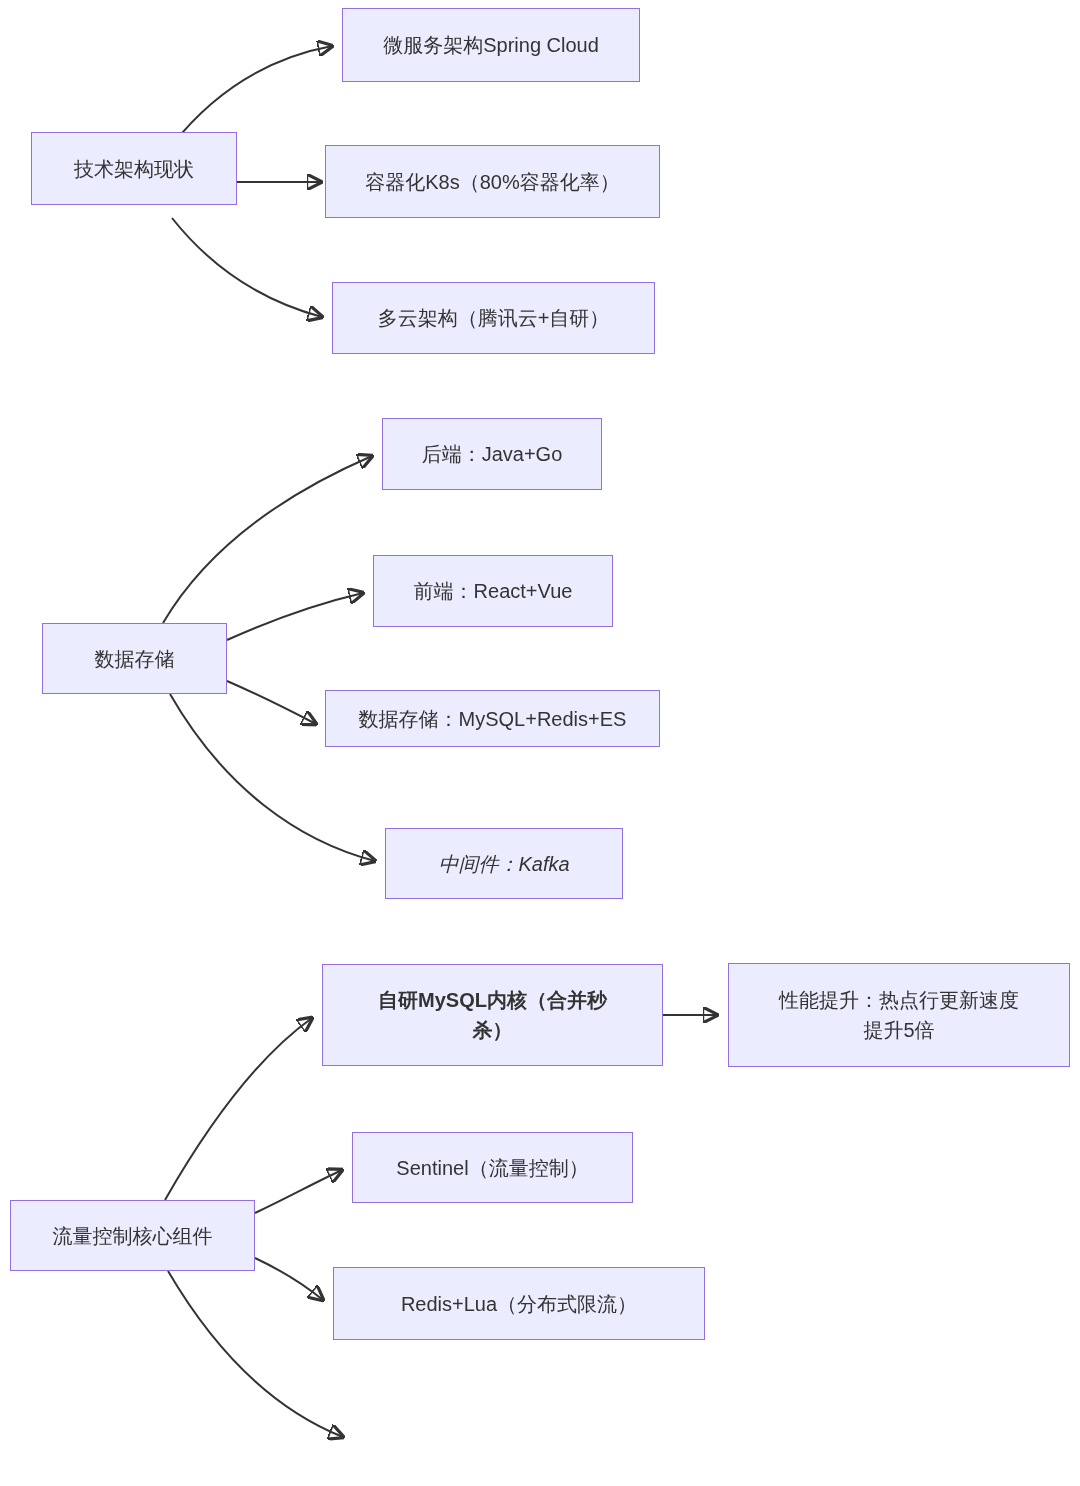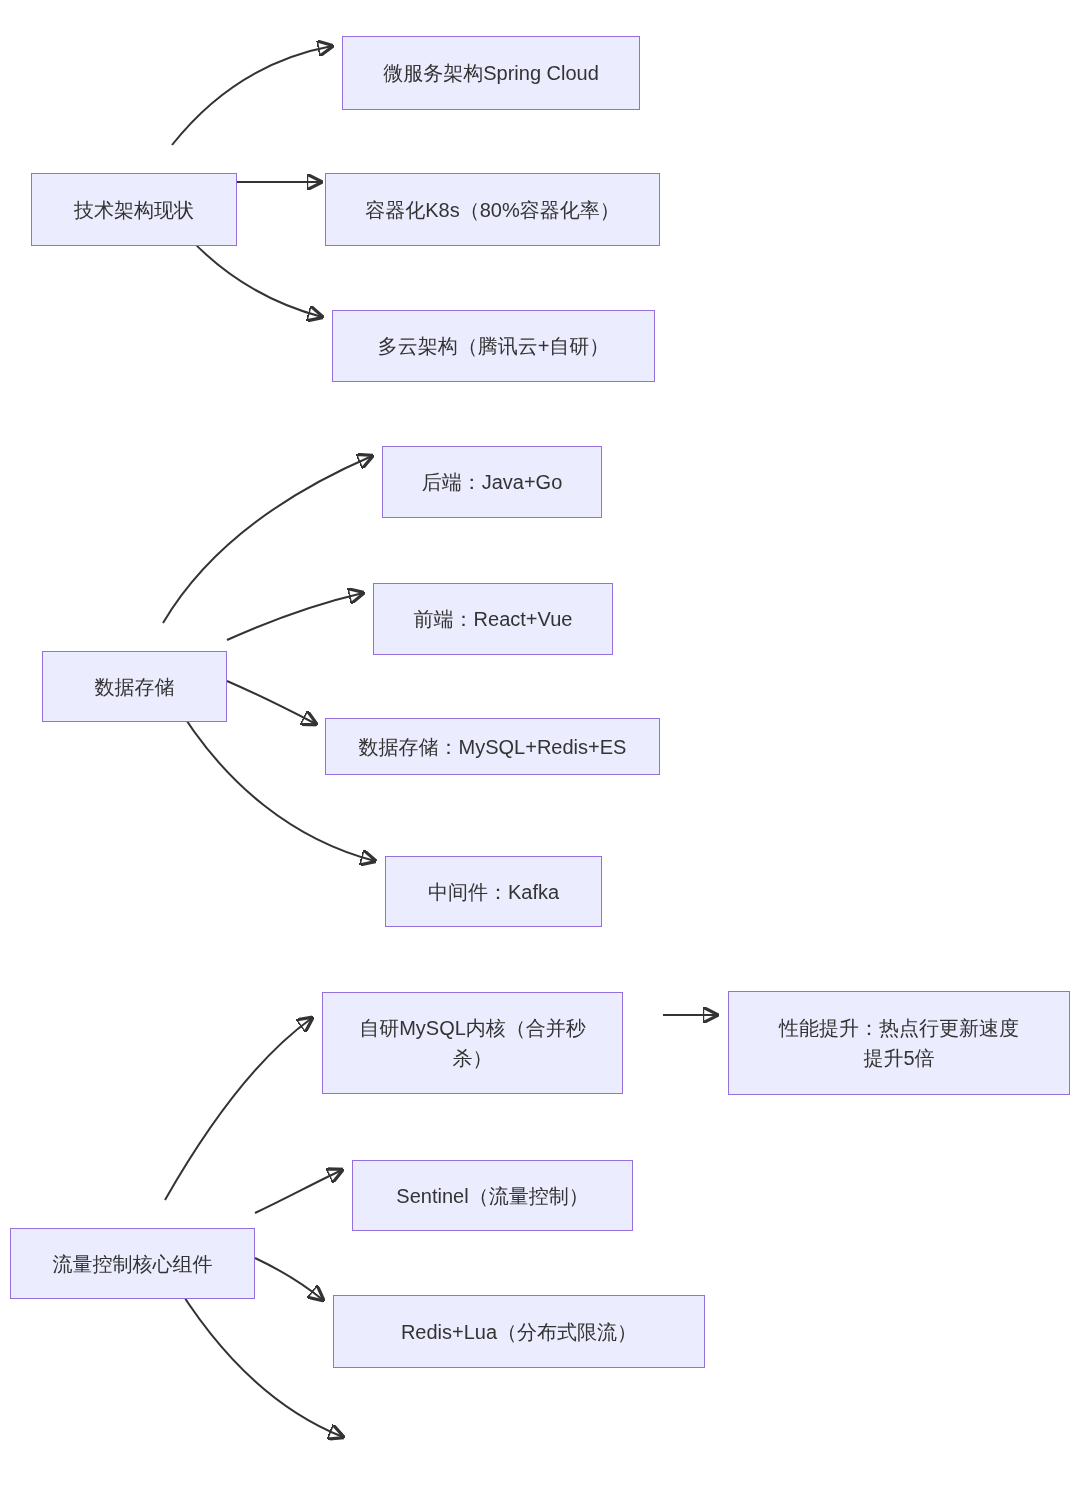--- a/index.html
+++ b/index.html
@@ -38,21 +38,20 @@
     border:1.5px solid var(--node-border);
     color:var(--text);
     display:flex;
     align-items:center;
     justify-content:center;
     text-align:center;
     font-size:20px;
     line-height:1.5;
     white-space:pre-line;
     padding:12px 10px;
-    margin-top:28px;
   }
 </style>
 </head>
 <body>
 
 <div class="canvas">
 
   <svg class="edges" viewBox="0 0 1080 1486" xmlns="http://www.w3.org/2000/svg" aria-hidden="true">
     <defs>
       <marker id="arrow" viewBox="0 0 10 10" refX="9" refY="5" markerWidth="8" markerHeight="8" orient="auto-start-reverse">
@@ -66,32 +65,32 @@
     <path d="M 227 640 C 276 618 320 603 363 593" marker-end="url(#arrow)"></path>
     <path d="M 227 681 C 264 697 291 711 316 724" marker-end="url(#arrow)"></path>
     <path d="M 170 694 C 224 788 298 841 375 861" marker-end="url(#arrow)"></path>
     <path d="M 165 1200 C 213 1116 263 1053 312 1018" marker-end="url(#arrow)"></path>
     <path d="M 255 1213 C 289 1197 314 1183 342 1170" marker-end="url(#arrow)"></path>
     <path d="M 255 1258 C 287 1273 307 1287 323 1300" marker-end="url(#arrow)"></path>
     <path d="M 168 1271 C 219 1358 278 1411 343 1437" marker-end="url(#arrow)"></path>
     <path d="M 663 1015 L 717 1015" marker-end="url(#arrow)"></path>
   </svg>
 
-  <div class="node" style="left:31px;top:145px;width:206px;height:73px;">技术架构现状</div>
+  <div class="node" style="left:31px;top:132px;width:206px;height:73px;">技术架构现状</div>
   <div class="node" style="left:342px;top:8px;width:298px;height:74px;">微服务架构Spring Cloud</div>
   <div class="node" style="left:325px;top:145px;width:335px;height:73px;">容器化K8s（80%容器化率）</div>
   <div class="node" style="left:332px;top:282px;width:323px;height:72px;text-align:center;">多云架构（腾讯云+自研）</div>
 
   <div class="node" style="left:42px;top:623px;width:185px;height:71px;">数据存储</div>
   <div class="node" style="left:373px;top:555px;width:240px;height:72px;">前端：React+Vue</div>
   <div class="node" style="left:382px;top:418px;width:220px;height:72px;">后端：Java+Go</div>
   <div class="node" style="left:325px;top:690px;width:335px;height:57px;">数据存储：MySQL+Redis+ES</div>
-  <div class="node" style="left:385px;top:828px;width:217px;height:71px;">中间件：Kafka</div>
+  <div class="node" style="left:385px;top:828px;width:238px;height:71px;font-style:italic;">中间件：Kafka</div>
 
   <div class="node" style="left:10px;top:1200px;width:245px;height:71px;">流量控制核心组件</div>
-  <div class="node" style="left:322px;top:964px;width:301px;height:102px;">自研MySQL内核（合并秒
+  <div class="node" style="left:322px;top:964px;width:341px;height:102px;font-weight:bold;">自研MySQL内核（合并秒
 杀）</div>
   <div class="node" style="left:352px;top:1132px;width:281px;height:71px;">Sentinel（流量控制）</div>
   <div class="node" style="left:333px;top:1267px;width:372px;height:73px;">Redis+Lua（分布式限流）</div>
   <div class="node" style="left:728px;top:963px;width:342px;height:104px;">性能提升：热点行更新速度
 提升5倍</div>
 
 </div>
 
 </body></html>

